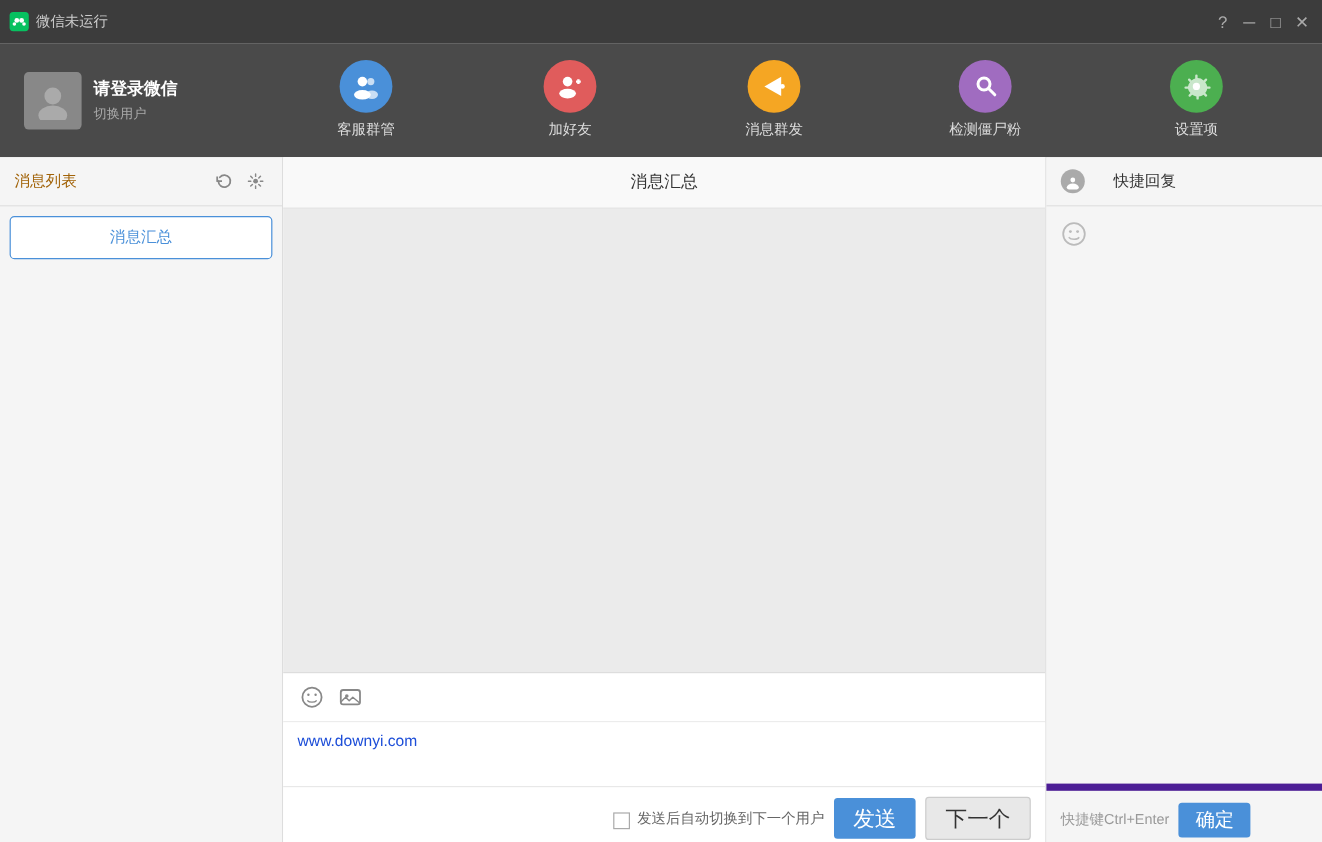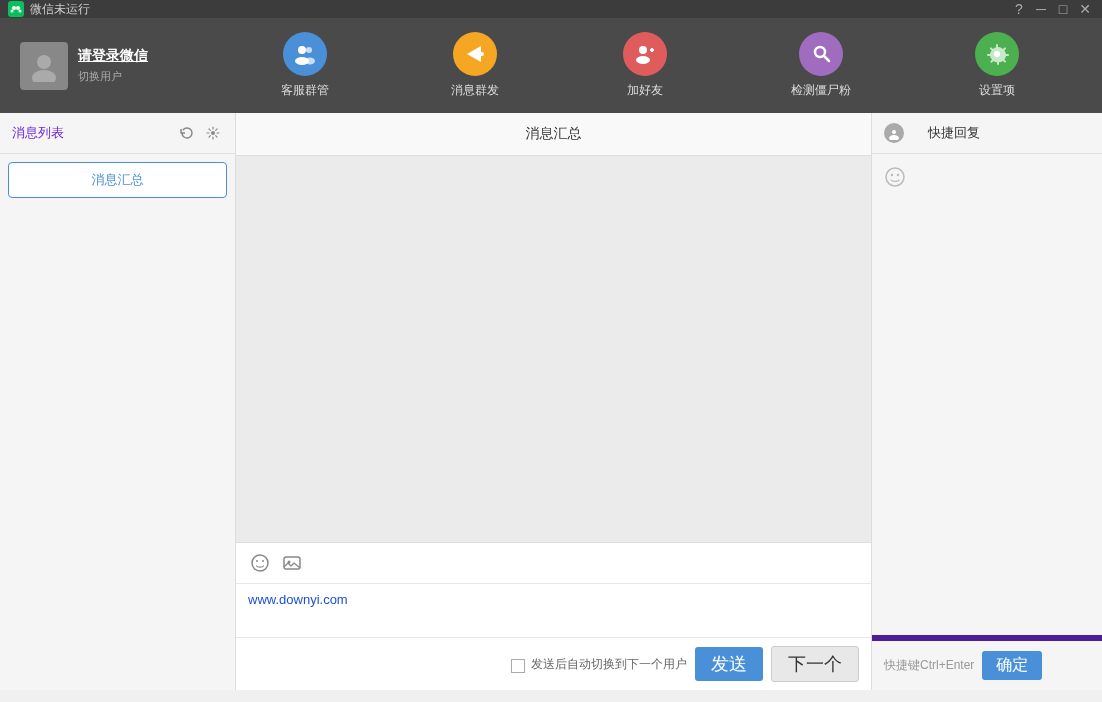--- a/index.html
+++ b/index.html
@@ -3,21 +3,21 @@
   <meta charset="utf-8">
   <style>
     * { margin: 0; padding: 0; box-sizing: border-box; }
     body { font-family: 'Microsoft YaHei', SimHei, sans-serif; font-size: 13px; background: #f0f0f0; width: 1102px; height: 702px; overflow: hidden; }
 
     
     .title-bar {
       display: flex;
       align-items: center;
       background: #3c3c3c;
-      height: 18px;
+      height: 36px;
       padding: 0 8px;
       justify-content: space-between;
     }
     .title-bar-left {
       display: flex;
       align-items: center;
       gap: 6px;
       color: #ccc;
       font-size: 12px;
     }
@@ -61,21 +61,21 @@
     }
     .user-avatar {
       width: 48px; height: 48px;
       background: #888;
       border-radius: 4px;
       display: flex; align-items: center; justify-content: center;
       color: #ccc;
       font-size: 24px;
     }
     .user-info { color: #fff; }
-    .user-name { font-size: 14px; font-weight: bold; margin-bottom: 4px; text-decoration: underline; }
+    .user-name { font-size: 14px; font-weight: bold; margin-bottom: 4px; }
     .user-switch { font-size: 11px; color: #aaa; cursor: pointer; }
 
     .toolbar-nav {
       display: flex;
       flex: 1;
       justify-content: space-around;
     }
     .nav-item {
       display: flex;
       flex-direction: column;
@@ -116,21 +116,21 @@
       display: flex;
       flex-direction: column;
     }
     .sidebar-header {
       display: flex;
       align-items: center;
       justify-content: space-between;
       padding: 10px 12px;
       border-bottom: 1px solid #e0e0e0;
     }
-    .sidebar-title { font-size: 13px; color: #6d28d9; }
+    .sidebar-title { font-size: 13px; color: #a16207; }
     .sidebar-actions { display: flex; gap: 6px; }
     .sidebar-icon-btn {
       width: 20px; height: 20px;
       background: none;
       border: none;
       cursor: pointer;
       color: #888;
       font-size: 14px;
       display: flex; align-items: center; justify-content: center;
       border-radius: 3px;
@@ -339,38 +339,38 @@
         <svg width="24" height="24" viewBox="0 0 24 24">
             <circle cx="9" cy="8" r="4" fill="#fff"></circle>
             <circle cx="16" cy="8" r="3" fill="#fff" opacity="0.7"></circle>
             <ellipse cx="9" cy="19" rx="7" ry="4" fill="#fff"></ellipse>
             <ellipse cx="17" cy="19" rx="5" ry="3.5" fill="#fff" opacity="0.7"></ellipse>
           </svg>
       </div>
       <span>客服群管</span>
     </div>
     <div class="nav-item">
-      <div class="nav-icon orange">
-        <svg width="24" height="24" viewBox="0 0 24 24">
-            <path d="M4 12l14-8v16L4 12z" fill="#fff"></path>
-            <circle cx="19" cy="12" r="2" fill="#fff"></circle>
-          </svg>
-      </div>
-      <span>消息群发</span>
-    </div>
-    <div class="nav-item">
       <div class="nav-icon red">
         <svg width="24" height="24" viewBox="0 0 24 24">
             <circle cx="10" cy="8" r="4" fill="#fff"></circle>
             <ellipse cx="10" cy="18" rx="7" ry="4" fill="#fff"></ellipse>
             <line x1="17" y1="8" x2="21" y2="8" stroke="#fff" stroke-width="2"></line>
             <line x1="19" y1="6" x2="19" y2="10" stroke="#fff" stroke-width="2"></line>
           </svg>
       </div>
       <span>加好友</span>
+    </div>
+    <div class="nav-item">
+      <div class="nav-icon orange">
+        <svg width="24" height="24" viewBox="0 0 24 24">
+            <path d="M4 12l14-8v16L4 12z" fill="#fff"></path>
+            <circle cx="19" cy="12" r="2" fill="#fff"></circle>
+          </svg>
+      </div>
+      <span>消息群发</span>
     </div>
     <div class="nav-item">
       <div class="nav-icon purple">
         <svg width="24" height="24" viewBox="0 0 24 24">
             <circle cx="11" cy="10" r="5" fill="none" stroke="#fff" stroke-width="2.5"></circle>
             <line x1="15" y1="14" x2="20" y2="19" stroke="#fff" stroke-width="2.5" stroke-linecap="round"></line>
           </svg>
       </div>
       <span>检测僵尸粉</span>
     </div>

